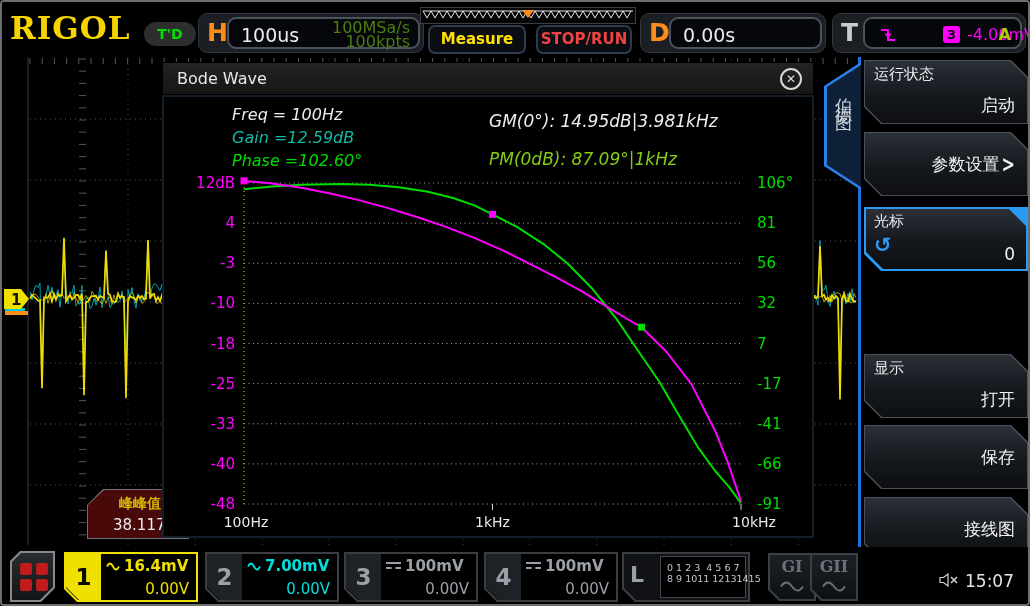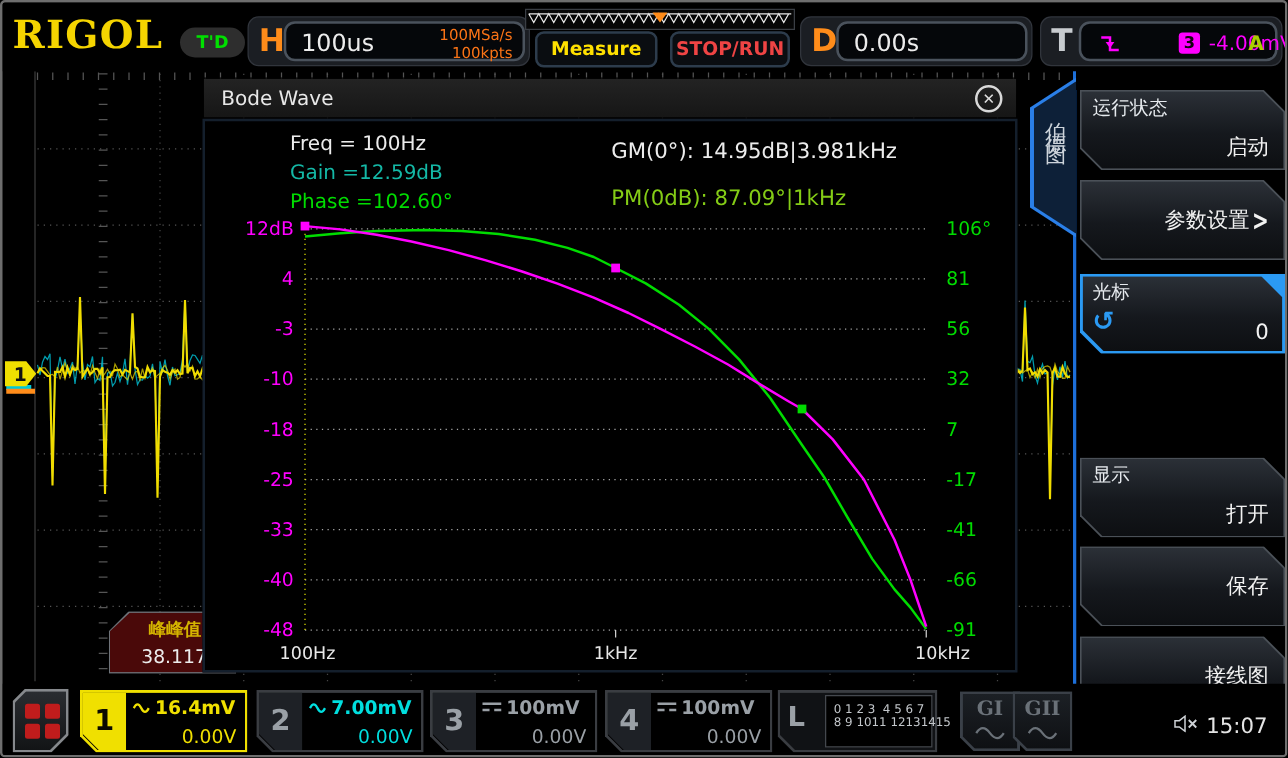--- a/index.html
+++ b/index.html
@@ -11,21 +11,21 @@
     font-weight:bold;font-size:31px;letter-spacing:1px;color:#f5d400;}
   .td-pill{position:absolute;left:142px;top:20px;width:52px;height:24px;background:#2e2e2e;border-radius:12px;
     color:#00e000;font-weight:bold;font-size:14px;text-align:center;line-height:24px;}
   .grp{position:absolute;top:11px;height:40px;background:#1b1e23;border-radius:9px;border:1px solid #31353c;box-sizing:border-box;}
   .grp-h{left:196px;width:226px;} .grp-d{left:638px;width:186px;} .grp-t{left:830px;width:194px;}
   .grp .bigletter{position:absolute;left:8px;top:4px;font-size:25px;font-weight:bold;color:#ff8c1a;}
   .grp-t .bigletter{color:#c8ccd0;}
   .disp{position:absolute;top:3px;bottom:3px;background:#05070a;border:2px solid #4a525c;border-radius:9px;}
   .grp-h .disp{left:28px;right:3px;} .grp-d .disp{left:28px;right:3px;} .grp-t .disp{left:30px;right:3px;}
   .tb-main{position:absolute;left:12px;top:5px;font-size:19px;color:#ececec;}
-  .tb-side{position:absolute;right:8px;top:2px;text-align:right;font-size:12px;color:#f97316;line-height:14px;}
+  .tb-side{position:absolute;right:8px;top:2px;text-align:right;font-size:16px;color:#4d7c0f;line-height:14px;}
   .preview{position:absolute;left:418px;top:5px;width:216px;height:17px;background:#060606;border:1px solid #3a3e44;box-sizing:border-box;}
   .btn-soft{position:absolute;top:23px;height:29px;background:#0a0d11;border:2px solid #2d3c4c;border-radius:7px;
     box-sizing:border-box;text-align:center;font-weight:bold;font-size:15px;}
   .btn-measure{left:426px;width:98px;color:#ffe000;line-height:25px;}
   .btn-stoprun{left:534px;width:96px;color:#ef4444;line-height:25px;}
   .trg-badge{position:absolute;left:78px;top:7px;width:17px;height:17px;background:#ff00ff;border-radius:3px;
     color:#14040f;font-size:13px;font-weight:bold;text-align:center;line-height:17px;}
   .trg-level{position:absolute;left:102px;top:6px;font-size:16px;color:#ff00ff;}
   .trg-mode{position:absolute;right:9px;top:6px;font-size:16px;font-weight:bold;color:#aacc00;}
   .trg-slope{position:absolute;left:14px;top:7px;}
@@ -38,35 +38,35 @@
   .meas .l1{position:absolute;top:6px;left:32px;font-size:14px;font-weight:bold;color:#d4b400;}
   .meas .l2{position:absolute;bottom:5px;left:26px;font-size:15px;color:#ececec;}
   
   .dialog{position:absolute;left:160px;top:60px;width:652px;height:476px;z-index:3;}
   .dlg-title{position:absolute;left:0;top:0;right:0;height:33px;background:linear-gradient(180deg,#232323,#161616);
     border:1px solid #000;box-sizing:border-box;}
   .dlg-title .t{position:absolute;left:14px;top:6px;font-size:16px;color:#e8e8e8;}
   .dlg-close{position:absolute;right:11px;top:5px;width:22px;height:22px;border:2px solid #d8d8d8;border-radius:50%;
     box-sizing:border-box;color:#e0e0e0;font-size:12px;font-weight:bold;text-align:center;line-height:18px;}
   .dlg-body{position:absolute;left:0;top:33px;right:0;bottom:0;background:#000;border:2px solid #141f2c;box-sizing:border-box;}
-  .ro{position:absolute;font-size:16px;}
+  .ro{position:absolute;font-size:16px;font-style:italic;}
   .ro-freq{left:68px;top:8px;color:#ececec;}
   .ro-gain{left:68px;top:31px;color:#14b8a6;}
   .ro-phase{left:68px;top:54px;color:#00dc00;}
   .ro-gm{left:325px;top:14px;color:#ececec;font-size:17px;}
   .ro-pm{left:325px;top:52px;color:#84cc16;font-size:17px;}
   
   .side-L{position:absolute;left:856px;top:52px;width:172px;height:512px;border-left:3px solid #1d6fd9;
     border-bottom:3px solid #1d6fd9;border-bottom-left-radius:16px;border-top:2px solid #1d6fd9;box-sizing:border-box;z-index:4;}
   .bode-tab{position:absolute;left:822px;top:60px;width:37px;height:128px;z-index:5;}
   .bode-tab .bo{position:absolute;inset:0;background:#2a7fe8;clip-path:polygon(100% 0,0 24px,0 calc(100% - 24px),100% 100%);}
   .bode-tab .bi{position:absolute;left:3px;top:3px;right:0;bottom:3px;background:#0d2038;
     clip-path:polygon(100% 0,0 22px,0 calc(100% - 22px),100% 100%);}
   .bode-tab .txt{position:absolute;left:9px;top:22px;writing-mode:vertical-rl;font-size:17px;letter-spacing:9px;color:#ccd3da;}
-  .mbtn{position:absolute;left:862px;width:164px;height:64px;z-index:5;margin-top:12px;}
+  .mbtn{position:absolute;left:862px;width:164px;height:64px;z-index:5;}
   .mbtn .bo{position:absolute;inset:0;background:#4b5158;clip-path:polygon(0 0,calc(100% - 17px) 0,100% 17px,100% 100%,17px 100%,0 calc(100% - 17px));}
   .mbtn .bi{position:absolute;inset:1px;background:linear-gradient(180deg,#2b3037,#15181d 55%,#0d0f12);
     clip-path:polygon(0 0,calc(100% - 17px) 0,100% 17px,100% 100%,17px 100%,0 calc(100% - 17px));}
   .mbtn.hl .bo{background:#2b9af3;} .mbtn.hl .bi{inset:2px;}
   .mbtn.hl .fold{position:absolute;top:0;right:0;width:18px;height:18px;background:#2b9af3;clip-path:polygon(0 0,100% 0,100% 100%);}
   .mbtn .lbl{position:absolute;top:5px;left:10px;font-size:15px;color:#e6eaee;}
   .mbtn .val{position:absolute;bottom:7px;right:13px;font-size:17px;color:#f2f2f2;}
   .mbtn .val.center{top:50%;transform:translateY(-50%);bottom:auto;}
   .mbtn .arrow{font-weight:bold;font-size:16px;color:#f2f2f2;display:inline-block;transform:scaleY(1.4);margin-left:2px;}
   .mbtn .rot{position:absolute;left:10px;top:26px;font-size:21px;font-weight:bold;color:#2b9af3;}

